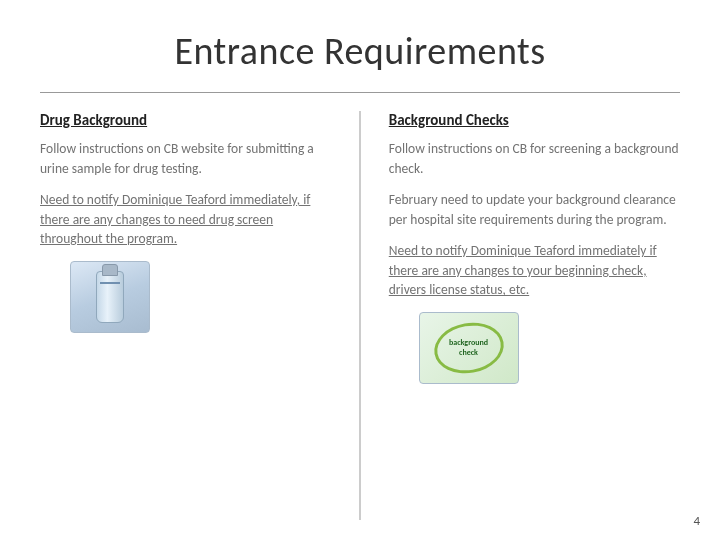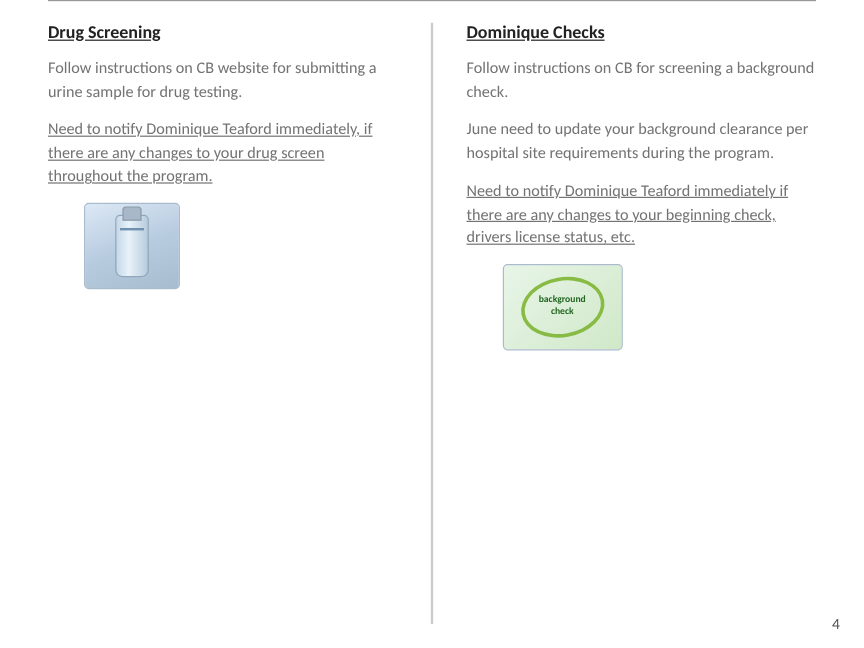--- a/index.html
+++ b/index.html
@@ -170,43 +170,46 @@
       width: 1.5px;
       background: #cccccc;
       margin: 0 10px;
       align-self: stretch;
     }
   </style>
 </head>
 <body>
 
 <div class="slide">
+  <div class="title-area">
+    <h1 class="slide-title">Entrance Requirements</h1>
+  </div>
   <hr class="divider">
   <div class="content-area">
 
     <div class="column">
-      <div class="column-header">Drug Screening</div>
+      <div class="column-header">Drug Background</div>
       <div class="column-body">
         <p>Follow instructions on CB website for submitting a urine sample for drug testing.</p>
-        <p class="underline-text">Need to notify Dominique Teaford immediately, if there are any changes to your drug screen throughout the program.</p>
+        <p class="underline-text">Need to notify Dominique Teaford immediately, if there are any changes to need drug screen throughout the program.</p>
       </div>
       <div class="image-row">
         <div class="image-placeholder urine">
           <div class="urine-bottle"></div>
         </div>
       </div>
     </div>
 
     <div class="col-divider"></div>
 
     <div class="column">
-      <div class="column-header">Dominique Checks</div>
+      <div class="column-header">Background Checks</div>
       <div class="column-body">
         <p>Follow instructions on CB for screening a background check.</p>
-        <p>June need to update your background clearance per hospital site requirements during the program.</p>
+        <p>February need to update your background clearance per hospital site requirements during the program.</p>
         <p class="underline-text">Need to notify Dominique Teaford immediately if there are any changes to your beginning check, drivers license status, etc.</p>
       </div>
       <div class="image-row">
         <div class="image-placeholder background-check">
           <div class="bg-check-oval">
             <div class="bg-check-inner">background<br>check</div>
           </div>
         </div>
       </div>
     </div>

